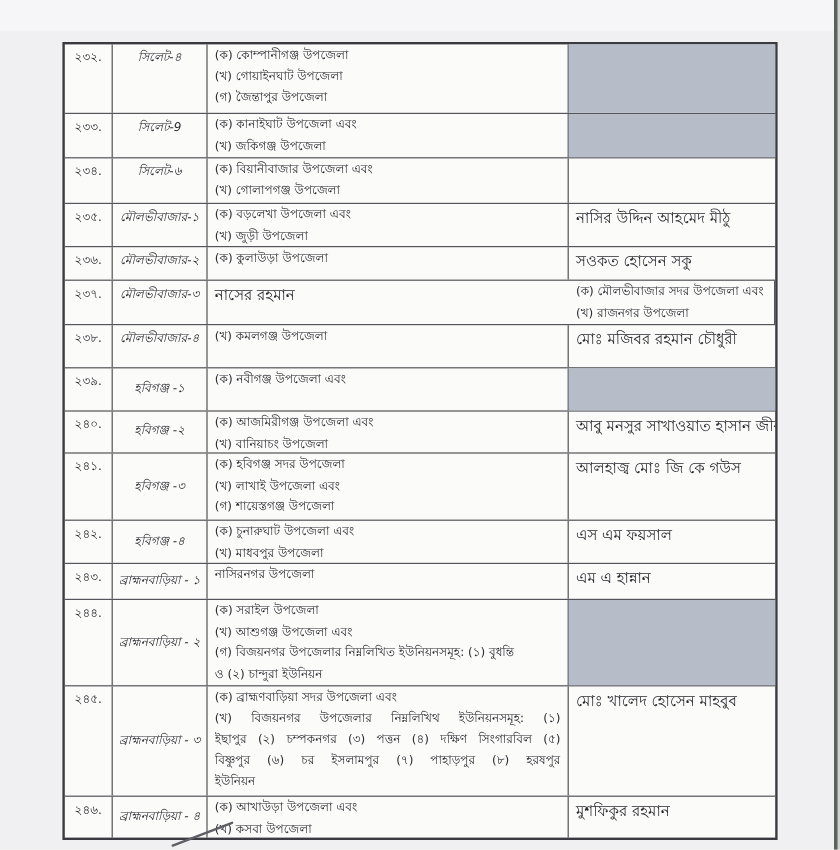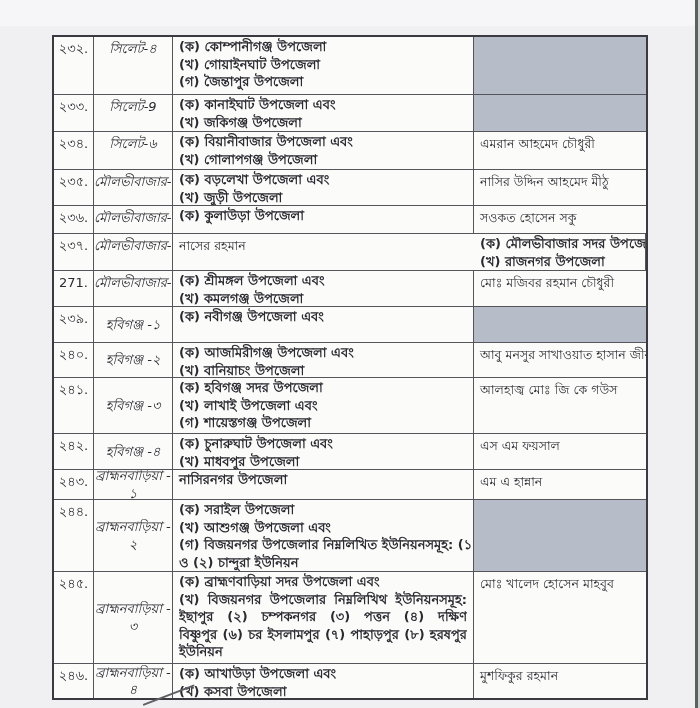--- a/index.html
+++ b/index.html
@@ -9,26 +9,26 @@
     font-family:"DejaVu Sans", sans-serif;
     color:#2a2a31;
   }
   .top-strip { position:absolute; top:0; left:0; width:100%; height:26px; background:#f6f6f9; }
   .tbl {
     position:absolute; left:52px; top:35px; width:592px;
     border:2px solid #3a3a40; background:#fbfbfa;
   }
   .row { display:grid; grid-template-columns:40px 79px 301px 1fr; border-bottom:1px solid #54545a; }
   .row:last-child { border-bottom:none; }
-  .c { overflow:hidden; font-size:13px; line-height:17.5px; }
+  .c { overflow:hidden; font-size:10px; line-height:17.5px; }
   .c1 { border-right:1px solid #54545a; text-align:center; padding-top:3px; }
   .c2 { border-right:1px solid #54545a; text-align:center; padding-top:3px;font-style:italic; }
   .c2.vc { display:flex; align-items:center; justify-content:center; padding-top:0; }
   .c3 { border-right:1px solid #54545a; padding:1px 6px 0; }
-  .ln { line-height:17.5px; white-space:nowrap;font-weight:bold; }
+  .ln { line-height:17.5px; white-space:nowrap; }
   .ln.just { white-space:normal; text-align:justify; text-align-last:justify; height:17.5px; overflow:hidden; }
   .c4 { padding:3px 6px 0; font-size:12.5px; white-space:nowrap; }
   .shade { background:var(--shade, #b7bcc9); }
   .scan-edge-light { position:absolute; right:0; top:0; width:2px; height:708px; background:#ced2ce; }
   .scan-edge { position:absolute; right:2px; top:0; width:3px; height:708px; background:#5a625c; }
   .pen-stroke {
     position:absolute; left:143px; top:704px; width:55px; height:2px;
     background:#5f5f66; transform:rotate(-21deg); transform-origin:left center; border-radius:1px;
   }
 </style>
@@ -60,21 +60,20 @@
     <div class="c c4 shade"></div>
   </div>
 
   <div class="row" style="height:37px">
     <div class="c c1">২৩৪.</div>
     <div class="c c2">সিলেট-৬</div>
     <div class="c c3">
       <div class="ln">(ক) বিয়ানীবাজার উপজেলা এবং</div>
       <div class="ln">(খ) গোলাপগঞ্জ উপজেলা</div>
     </div>
-    <div class="c c4">এমরান আহমেদ চৌধুরী</div>
   </div>
 
   <div class="row" style="height:35px">
     <div class="c c1">২৩৫.</div>
     <div class="c c2">মৌলভীবাজার-১</div>
     <div class="c c3">
       <div class="ln">(ক) বড়লেখা উপজেলা এবং</div>
       <div class="ln">(খ) জুড়ী উপজেলা</div>
     </div>
     <div class="c c4">নাসির উদ্দিন আহমেদ মীঠু</div>
@@ -93,24 +92,23 @@
     <div class="c c1">২৩৭.</div>
     <div class="c c2">মৌলভীবাজার-৩</div>
     <div class="c c4">নাসের রহমান</div>
     <div class="c c3">
       <div class="ln">(ক) মৌলভীবাজার সদর উপজেলা এবং</div>
       <div class="ln">(খ) রাজনগর উপজেলা</div>
     </div>
   </div>
 
   <div class="row" style="height:35px">
-    <div class="c c1">271.</div>
+    <div class="c c1">২৩৮.</div>
     <div class="c c2">মৌলভীবাজার-৪</div>
     <div class="c c3">
-      <div class="ln">(ক) শ্রীমঙ্গল উপজেলা এবং</div>
       <div class="ln">(খ) কমলগঞ্জ উপজেলা</div>
     </div>
     <div class="c c4">মোঃ মজিবর রহমান চৌধুরী</div>
   </div>
 
   <div class="row" style="height:35px">
     <div class="c c1">২৩৯.</div>
     <div class="c c2 vc">হবিগঞ্জ -১</div>
     <div class="c c3">
       <div class="ln">(ক) নবীগঞ্জ উপজেলা এবং</div>

